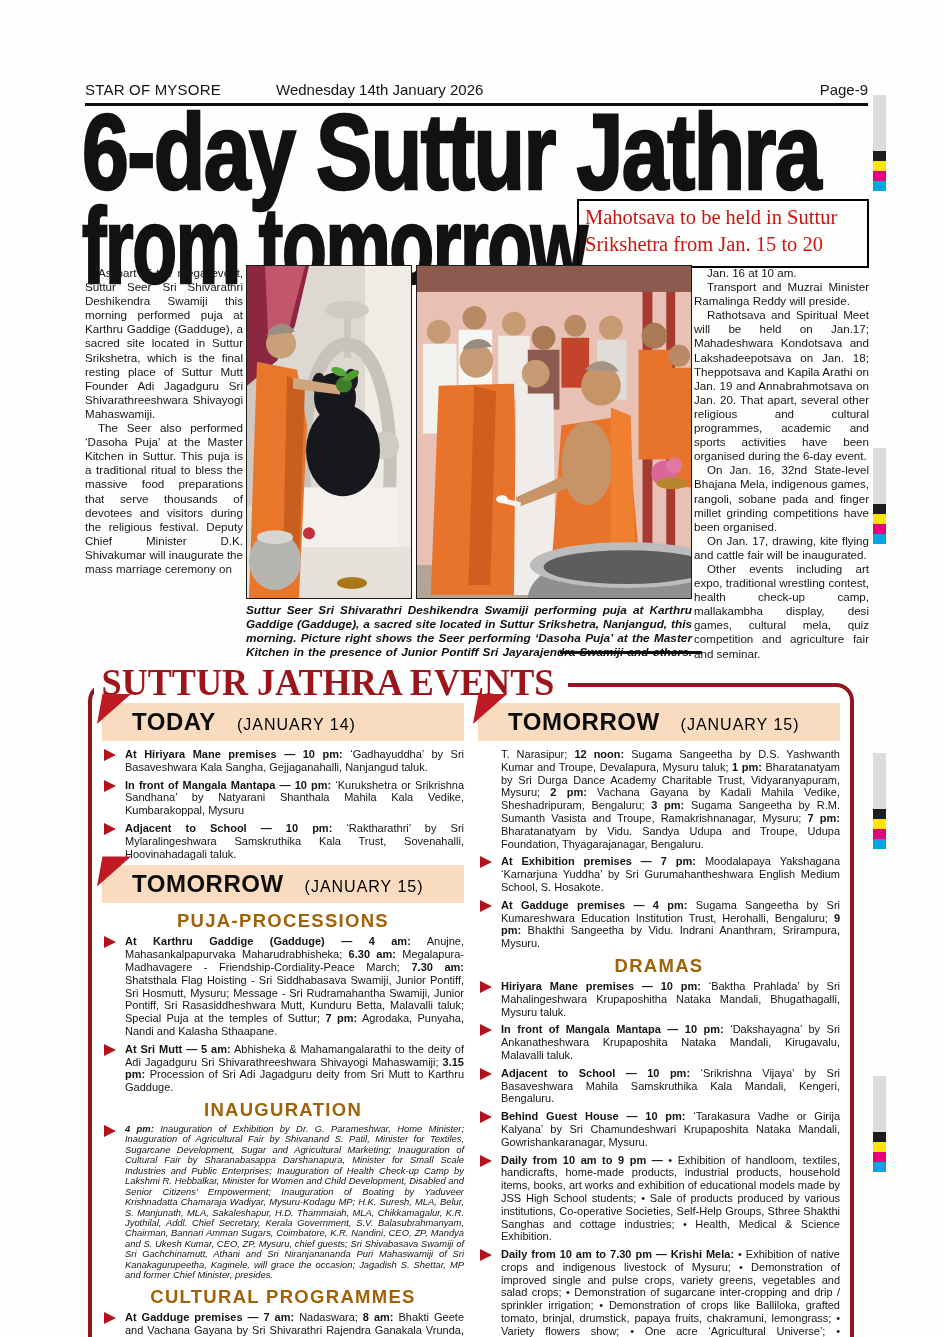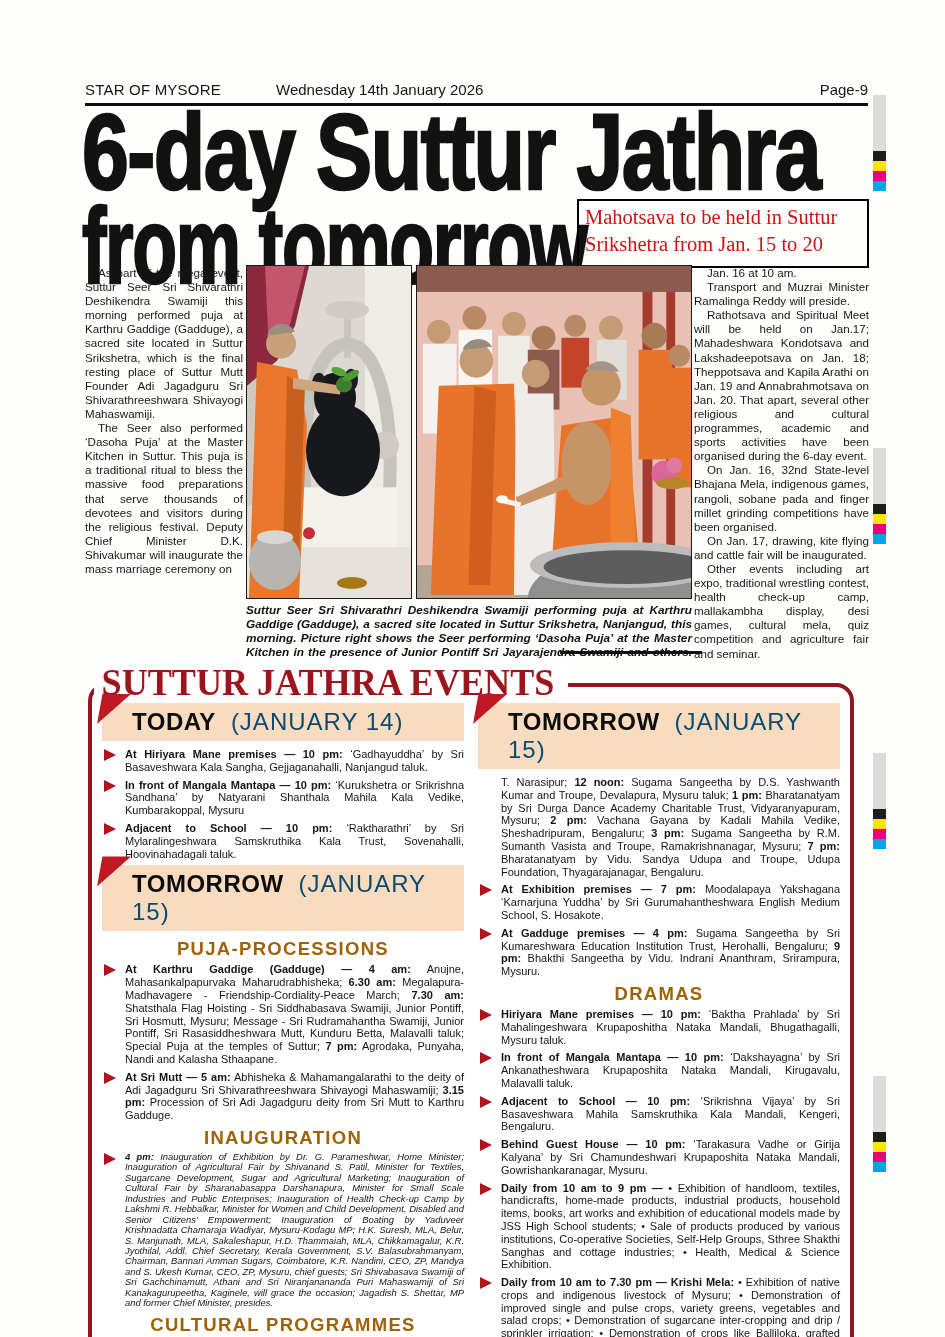--- a/index.html
+++ b/index.html
@@ -45,21 +45,21 @@
                 padding:0 14px 0 8px;font-family:"Liberation Serif","DejaVu Serif",serif;
                 font-weight:700;font-size:38px;color:#9c141c;letter-spacing:0;
                 transform:scaleX(.95);transform-origin:left;white-space:nowrap;}
   .ev-cols{display:flex;gap:14px;}
   .ev-col{flex:1;min-width:0;}
 
   .ev-bar{position:relative;background:#f9dcc0;margin:4px 0 7px;padding:5px 8px 5px 30px;}
   .ribbon{position:absolute;left:-5px;top:-9px;width:34px;height:30px;background:#bf1a24;
           clip-path:polygon(0 100%,16% 0,100% 0);}
   .ev-bar-title{font-size:24px;font-weight:900;letter-spacing:.5px;color:#0d0d0d;margin-top:40px;}
-  .ev-bar-sub{font-size:24px;font-weight:400;color:#0c4a6e;margin-left:15px;letter-spacing:1px;}
+  .ev-bar-sub{font-size:16px;font-weight:400;color:#000000;margin-left:21px;letter-spacing:1px;}
 
   .ev-head{text-align:center;color:#a16207;font-weight:800;font-size:18.5px;
            letter-spacing:1.3px;margin:4px 0 3px;}
 
   .ev-item{position:relative;padding-left:23px;margin-bottom:5px;font-size:11px;
            line-height:12.8px;text-align:justify;color:#141414;}
   .ev-item .arr{position:absolute;left:2px;top:1px;width:0;height:0;
                 border-left:12px solid #b3111c;border-top:6px solid transparent;
                 border-bottom:6px solid transparent;}
   .ev-item.sz-sm{font-size:9.4px;line-height:10.45px;font-style:italic;}

